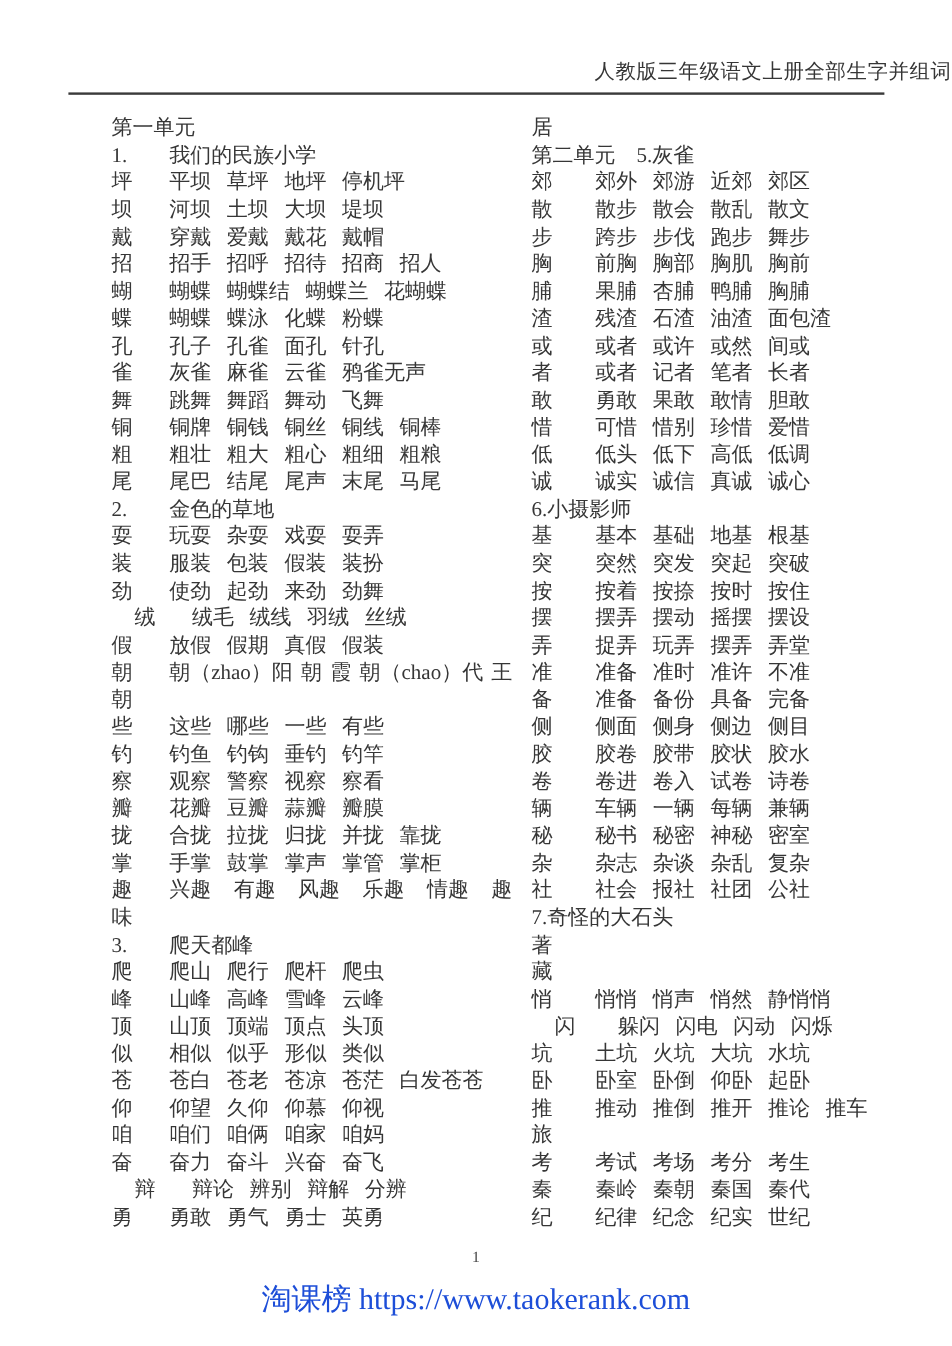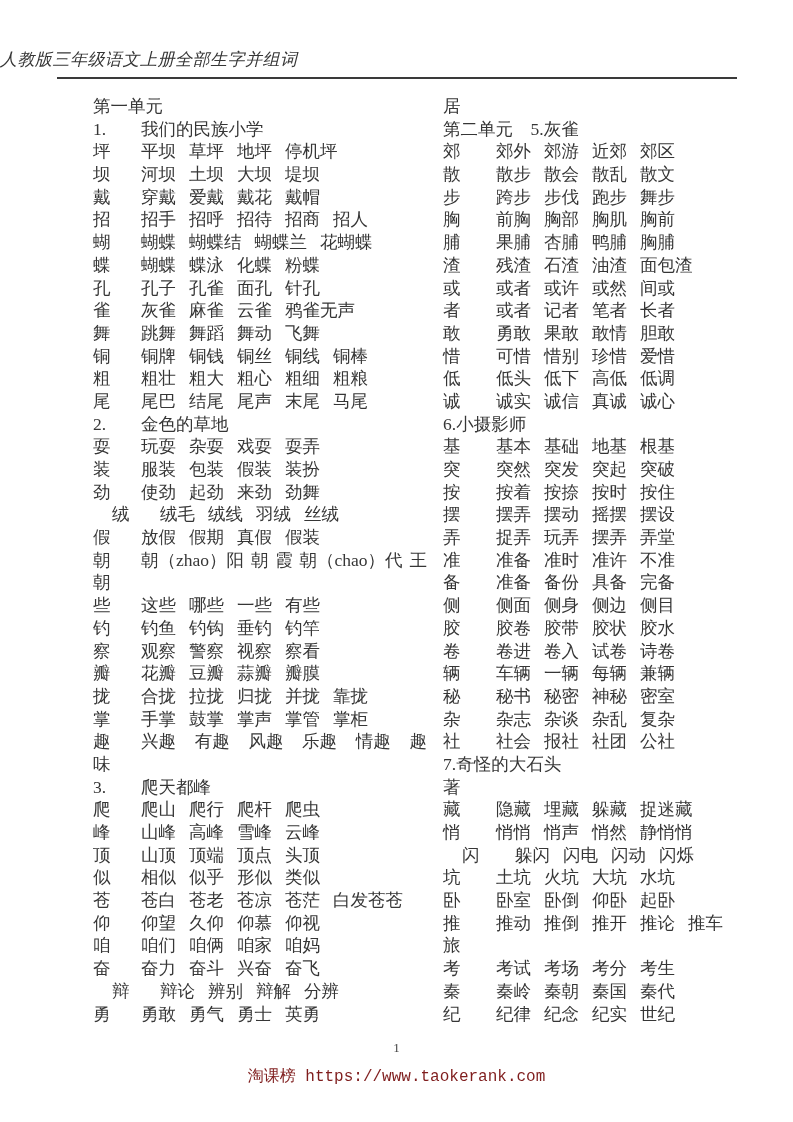--- a/index.html
+++ b/index.html
@@ -6,21 +6,21 @@
   .page {
     position:relative;
     width:793px; height:1122px;
     background:#ffffff;
     font-family:"Liberation Serif","DejaVu Serif",serif;
     color:#363636;
     overflow:hidden;
   }
   .doc-title {
     position:absolute; top:48px; left:0; width:100%;
-    text-align:left; font-size:17px; letter-spacing:0.5px;font-style:italic;
+    text-align:right; font-size:17px; letter-spacing:0.5px;
   }
   .title-rule {
     position:absolute; top:77px; left:57px; width:680px;
     border-top:2px solid #3a3a3a; height:0;
   }
   .col {
     position:absolute; top:95px; width:334px; font-size:17.5px;margin-left:36px;
   }
   .col-left  { left:57px;  }
   .col-right { left:407px; }
@@ -34,22 +34,22 @@
   .col-right .char { flex:0 0 53px; }
   .words { display:flex; gap:13px; }
   .words.justify { flex:1 1 auto; justify-content:space-between; gap:0; }
   .plain-text { display:inline-block; }
   .page-number {
     position:absolute; top:1040px; left:0; width:100%;
     text-align:center; font-size:13px; color:#444444;
   }
   .watermark {
     position:absolute; top:1066px; left:0; width:100%;
-    text-align:center; font-size:16px; color:#7f1d1d;
-    font-family:Liberation Mono, monospace;
+    text-align:center; font-size:25px; color:#1d4ed8;
+    font-family:Liberation Serif, serif;
   }
 </style>
 </head>
 <body>
 
 <div class="page">
   <div class="doc-title">人教版三年级语文上册全部生字并组词</div>
   <div class="title-rule"></div>
 
   <div class="col col-left" id="col-0">
@@ -651,26 +651,20 @@
         </span>
       </div>
       <div class="row">
         <span class="plain-text">7.奇怪的大石头</span>
       </div>
       <div class="row">
         <span class="char">著</span>
       </div>
       <div class="row">
         <span class="char">藏</span>
-        <span class="words">
-          <span>隐藏</span>
-          <span>埋藏</span>
-          <span>躲藏</span>
-          <span>捉迷藏</span>
-        </span>
       </div>
       <div class="row">
         <span class="char">悄</span>
         <span class="words">
           <span>悄悄</span>
           <span>悄声</span>
           <span>悄然</span>
           <span>静悄悄</span>
         </span>
       </div>

